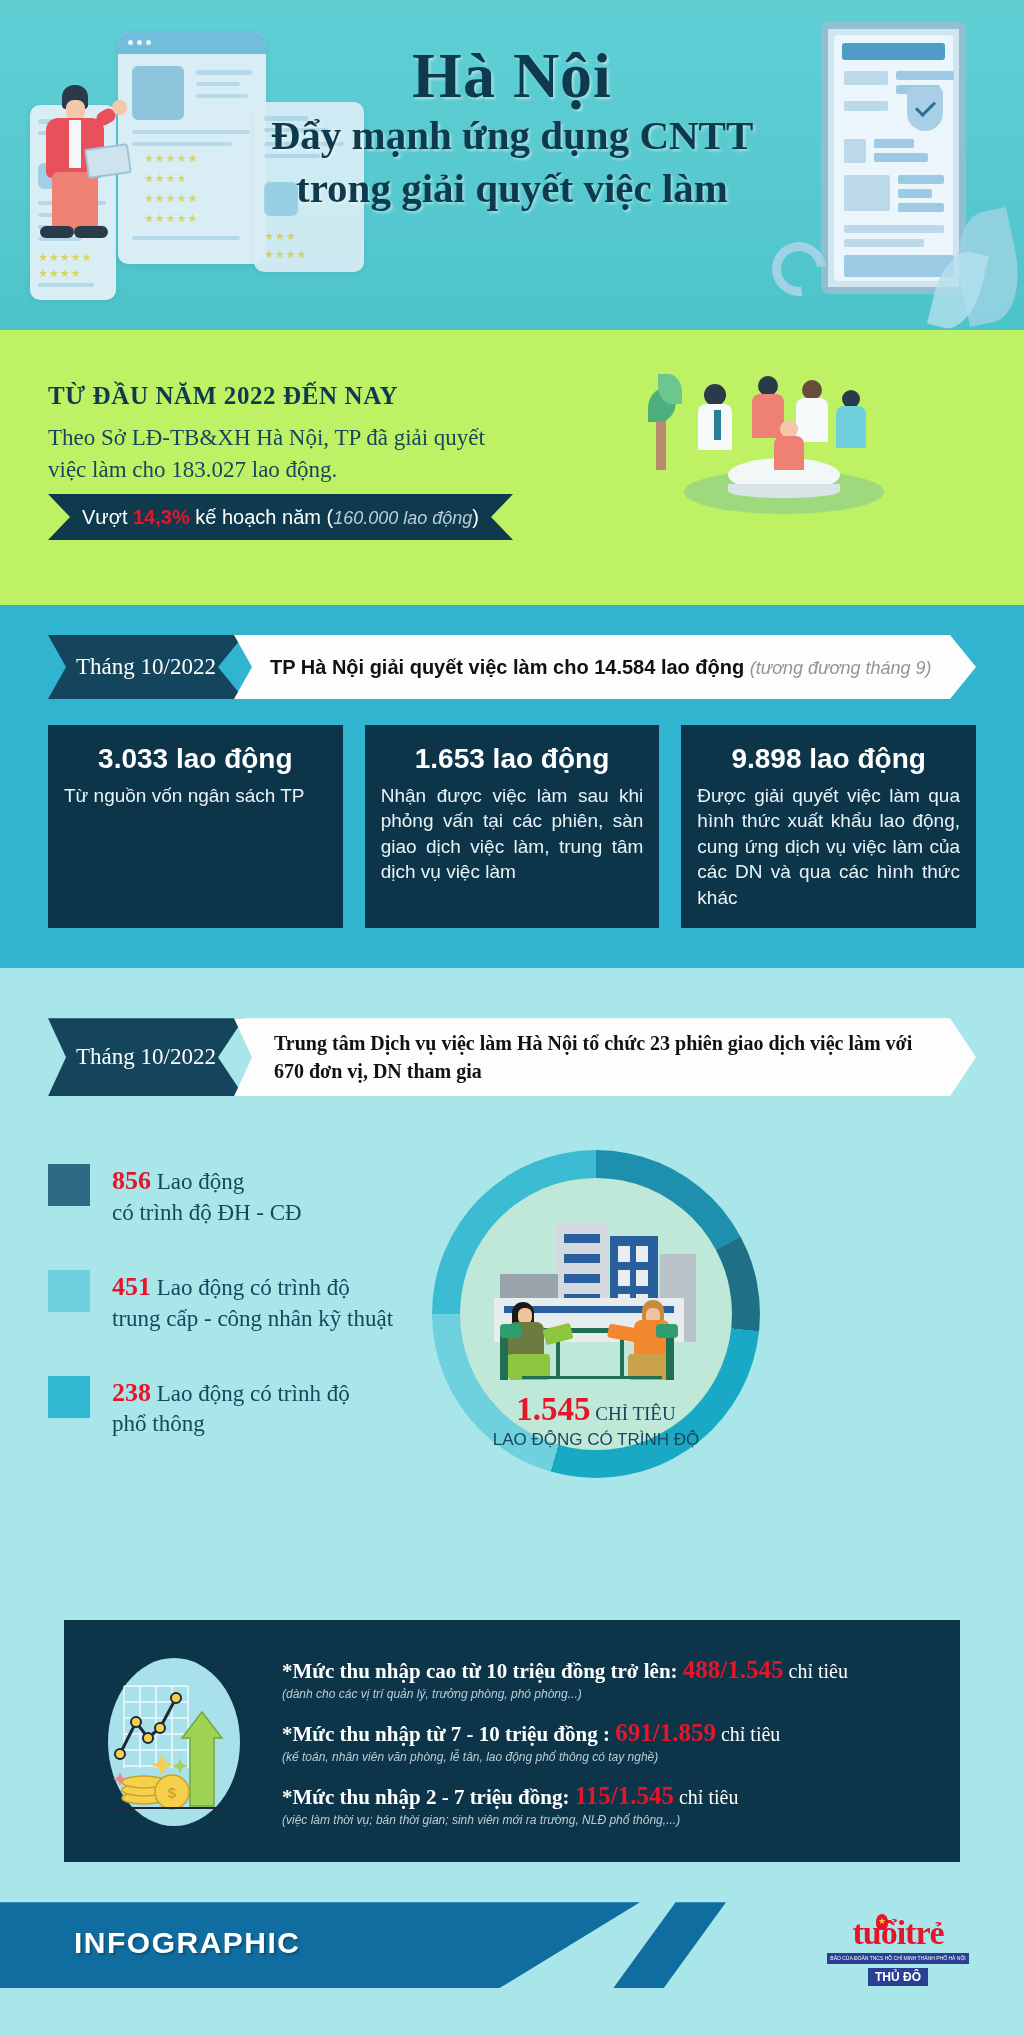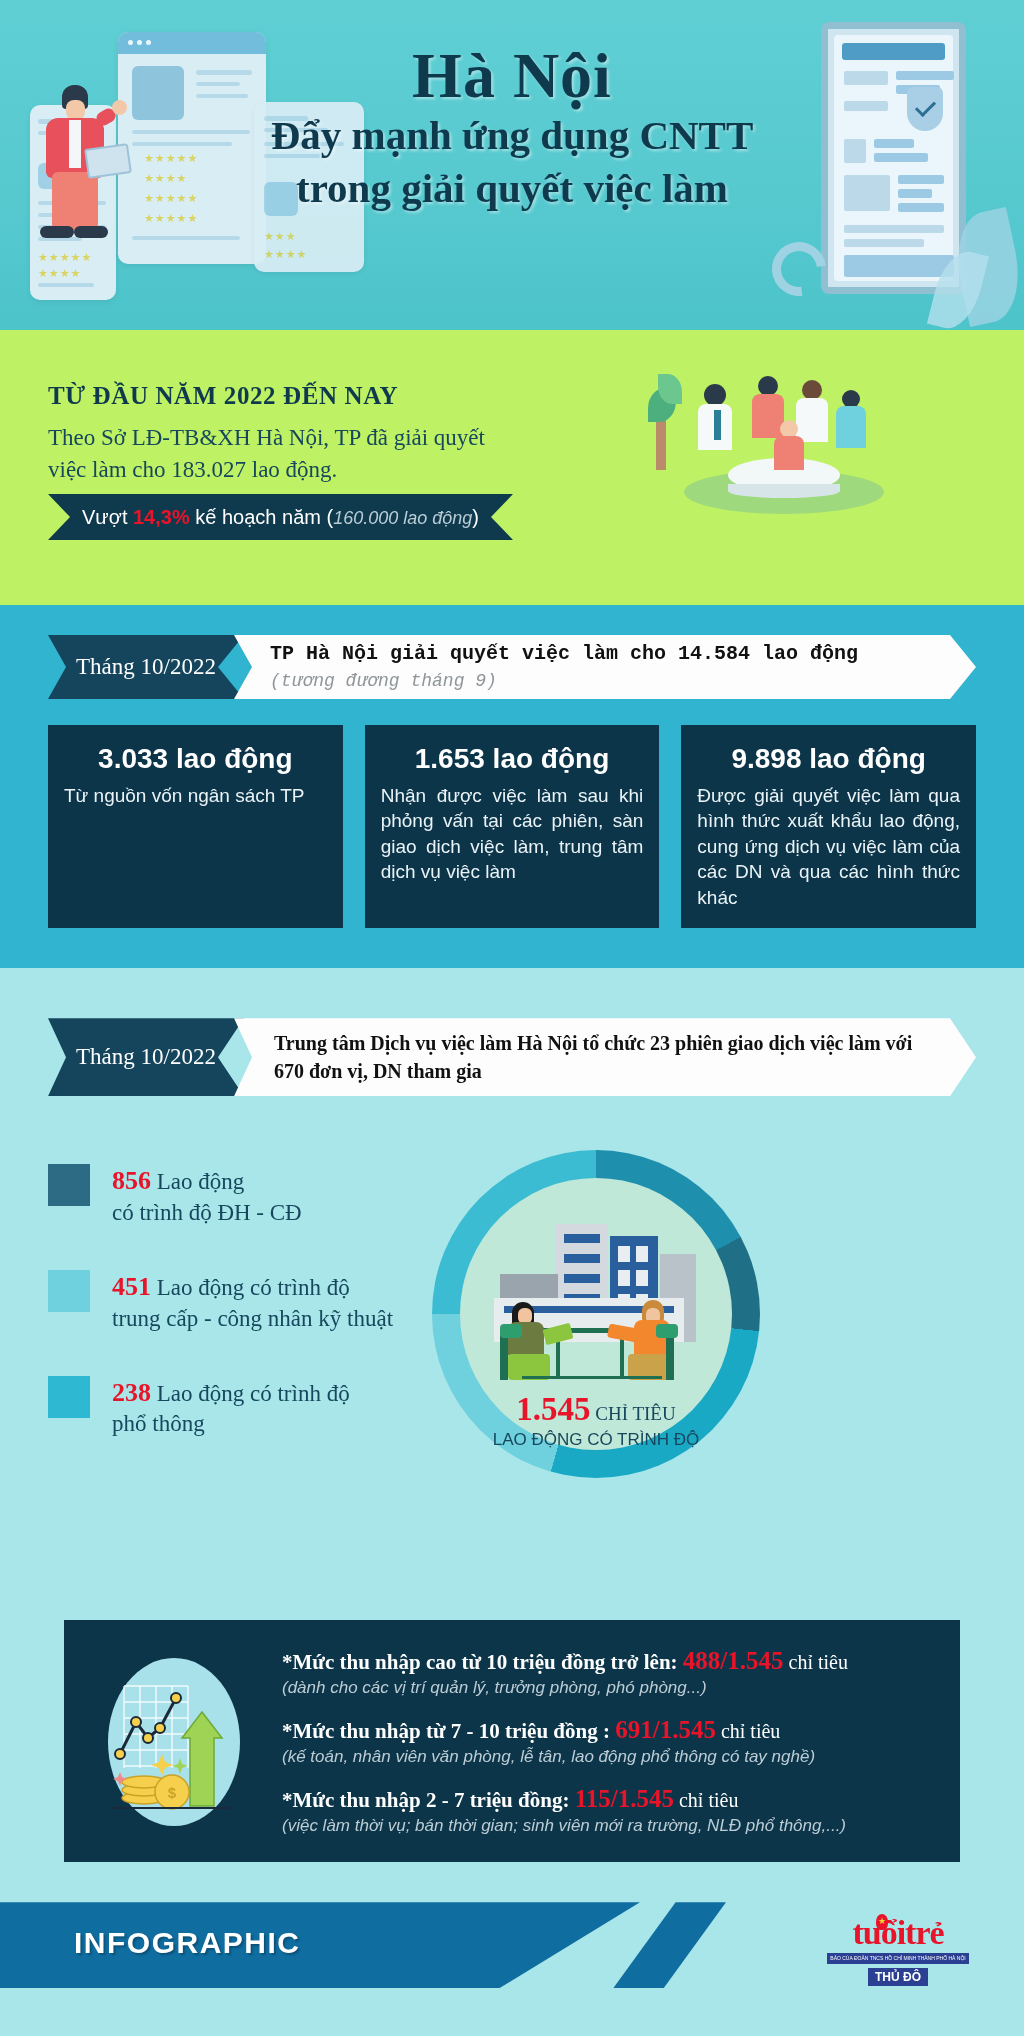--- a/index.html
+++ b/index.html
@@ -121,21 +121,21 @@
     display:flex; align-items:center; justify-content:center;
     color:#fff;
     font-family:"Liberation Serif", serif; font-size:23px;
   }
   .banner-body {
     flex:1; background:#fdfdfd; margin-left:-10px;
     clip-path: polygon(0 0, calc(100% - 26px) 0, 100% 50%, calc(100% - 26px) 100%, 0 100%, 18px 50%);
     display:flex; align-items:center; padding-left:36px; padding-right:44px;
   }
   .banner-body .bt {
-    font-family:Liberation Mono, monospace; font-weight:bold;
+    font-family:Liberation Sans, sans-serif; font-weight:bold;
     font-size:20px; color:#111; line-height:1.35;
   }
   .banner-body .bt .note { font-weight:normal; font-style:italic; color:#8e9699; font-size:18px;}
 
   .cards3 { display:flex; gap:22px; margin:26px 48px 0 48px; align-items:stretch; }
   .card3 { background:#0d3549; flex:1; padding:18px 16px 18px 16px; }
   .card3 .num {
     color:#fff; font-weight:bold; font-size:28px; text-align:center; margin-bottom:8px;
     font-family:"Liberation Sans", sans-serif;
   }
@@ -209,21 +209,21 @@
   }
   .inc-lines { list-style:none; flex:1; }
   .inc-item { margin-bottom:18px; }
   .inc-item:last-child { margin-bottom:0; }
   .inc-main {
     font-family:"Liberation Serif", serif; font-weight:bold; font-size:21px; color:#fff;
   }
   .inc-main .red { color:#e8142a; font-size:25px; }
   .inc-main .reg { font-weight:normal; font-size:20px; }
   .inc-sub {
-    font-family:"Liberation Sans", sans-serif; font-style:italic; font-size:17px;
+    font-family:"Liberation Sans", sans-serif; font-style:italic; font-size:12px;
     color:#bccdd5; margin-top:3px;
   }
 
   
   .footer { position:relative; height:86px; background:#a8e6ea; overflow:hidden; }
   .footer .blue {
     position:absolute; left:0; top:0; bottom:0; width:640px; background:#0f6da0;
     clip-path: polygon(0 0, 100% 0, 78% 100%, 0 100%);
   }
   .footer .stripe {
@@ -542,21 +542,21 @@
 
     <div class="inc-lines">
       <div class="inc-item">
         <div class="inc-main">
           <span>*Mức thu nhập cao từ 10 triệu đồng trở lên: </span><span class="red">488/1.545</span><span class="reg"> chỉ tiêu</span>
         </div>
         <div class="inc-sub">(dành cho các vị trí quản lý, trưởng phòng, phó phòng...)</div>
       </div>
       <div class="inc-item">
         <div class="inc-main">
-          <span>*Mức thu nhập từ 7 - 10 triệu đồng : </span><span class="red">691/1.545</span><span class="reg"> chỉ tiêu</span>
+          <span>*Mức thu nhập từ 7 - 10 triệu đồng : </span><span class="red">691/1.859</span><span class="reg"> chỉ tiêu</span>
         </div>
         <div class="inc-sub">(kế toán, nhân viên văn phòng, lễ tân, lao động phổ thông có tay nghề)</div>
       </div>
       <div class="inc-item">
         <div class="inc-main">
           <span>*Mức thu nhập 2 - 7 triệu đồng: </span><span class="red">115/1.545</span><span class="reg"> chỉ tiêu</span>
         </div>
         <div class="inc-sub">(việc làm thời vụ; bán thời gian; sinh viên mới ra trường, NLĐ phổ thông,...)</div>
       </div>
     </div>

